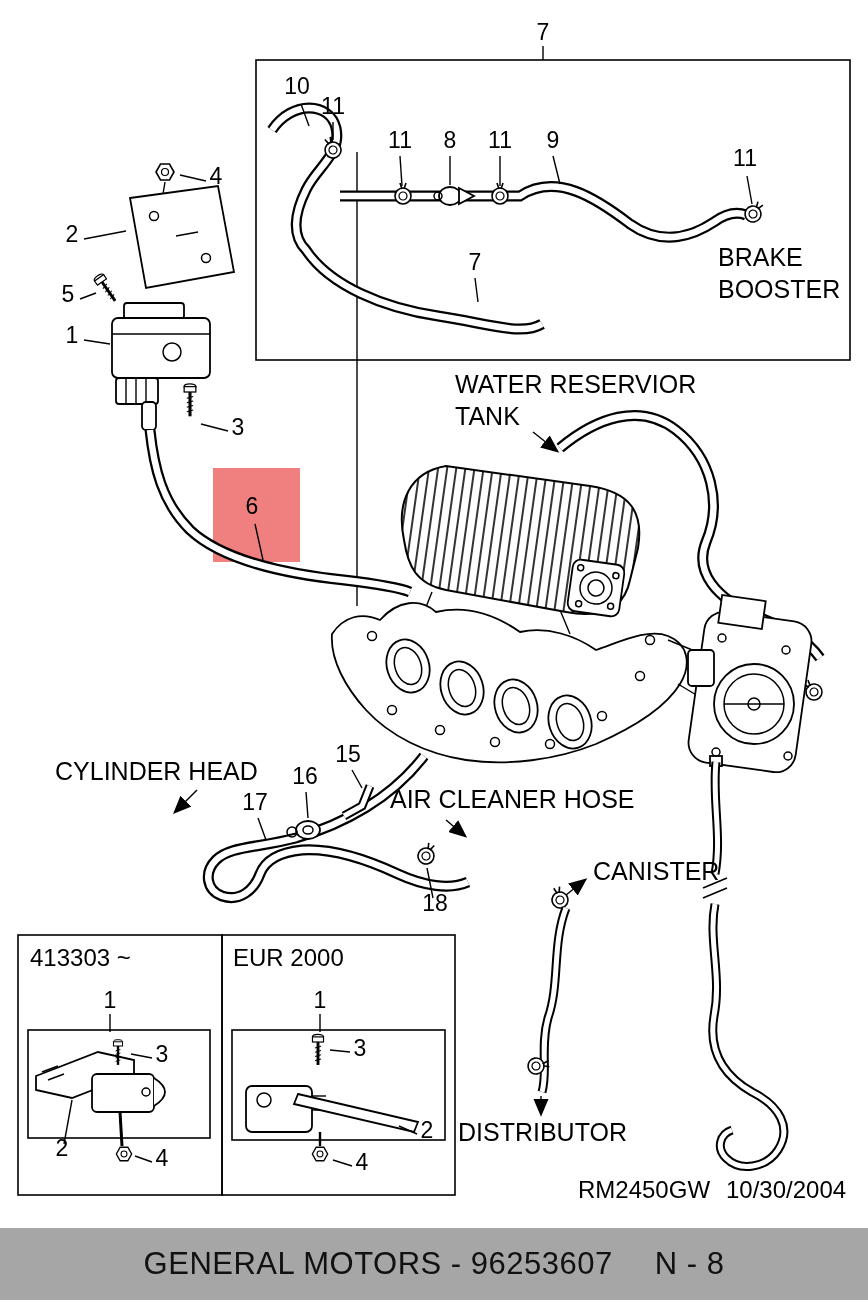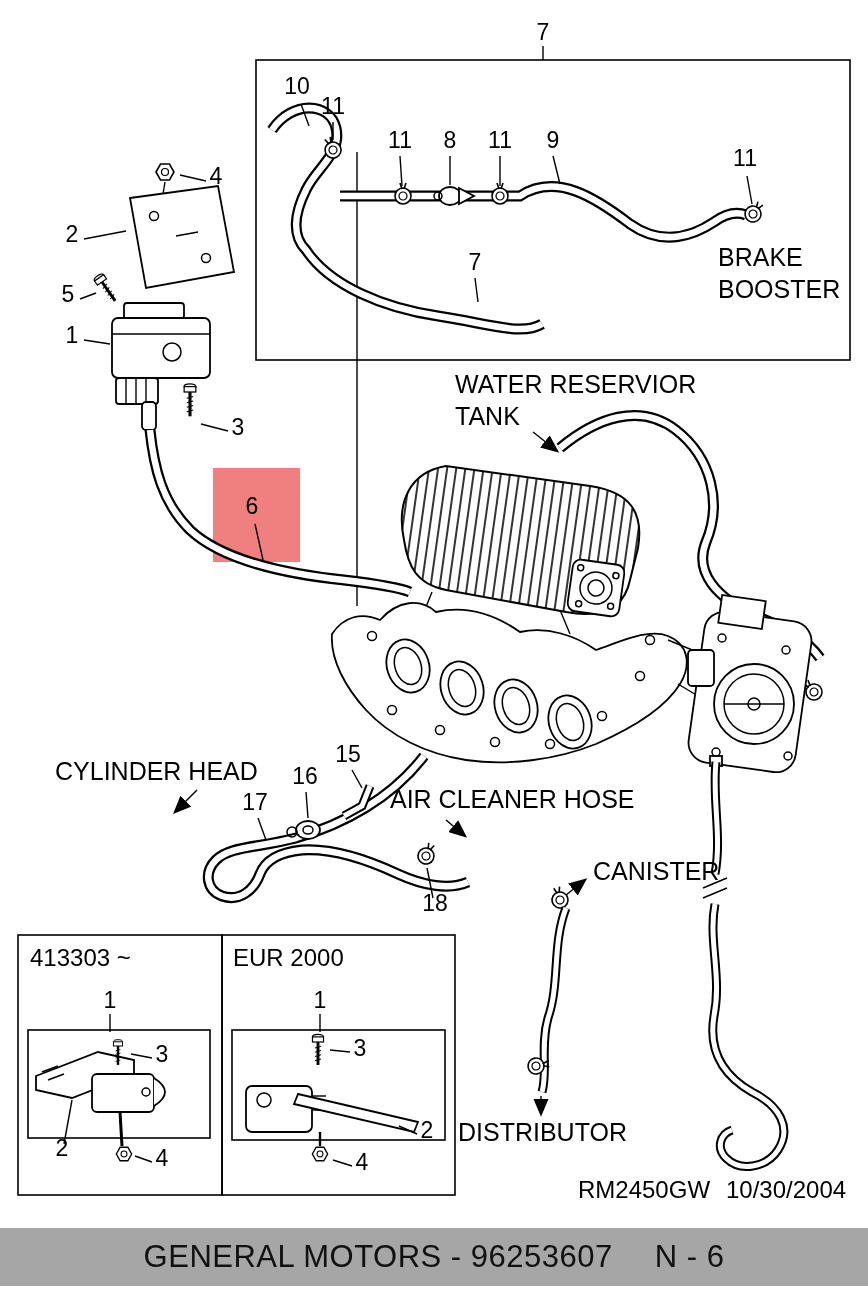--- a/index.html
+++ b/index.html
@@ -14,21 +14,21 @@
 
   .ln   { stroke:#000; stroke-width:1.4; fill:none; }
   .frame{ fill:none; stroke:#000; stroke-width:1.6; }
   .hose-o { fill:none; stroke:#000; stroke-width:11; stroke-linecap:butt; }
   .hose-i { fill:none; stroke:#fff; stroke-width:6.5; stroke-linecap:butt; }
   .hose-o.thin { stroke-width:9; }
   .hose-i.thin { stroke-width:5; }
   .part  { fill:#fff; stroke:#000; stroke-width:1.8; }
   .part2 { fill:none; stroke:#000; stroke-width:1.5; }
 
-  .footer-bar { position:absolute; left:0; top:1228px; width:868px; height:58px;
+  .footer-bar { position:absolute; left:0; top:1228px; width:868px; height:72px;
                 background:#a6a6a6; display:flex; align-items:center; justify-content:center;
                 gap:42px; font-size:31px; color:#111; letter-spacing:0.5px; }
 </style>
 </head>
 <body>
 
 <div class="page">
 <svg width="868" height="1228" viewBox="0 0 868 1228">
   <defs>
     <pattern id="ribs" width="9" height="9" patternUnits="userSpaceOnUse" patternTransform="rotate(8)">
@@ -334,15 +334,15 @@
   </g>
 
   <g>
     <text class="docref" x="578" y="1198">RM2450GW</text>
     <text class="docref" x="726" y="1198">10/30/2004</text>
   </g>
 </svg>
 
 <div class="footer-bar">
   <span>GENERAL MOTORS - 96253607</span>
-  <span>N - 6</span>
+  <span>N - 8</span>
 </div>
 </div>
 
 </body></html>

